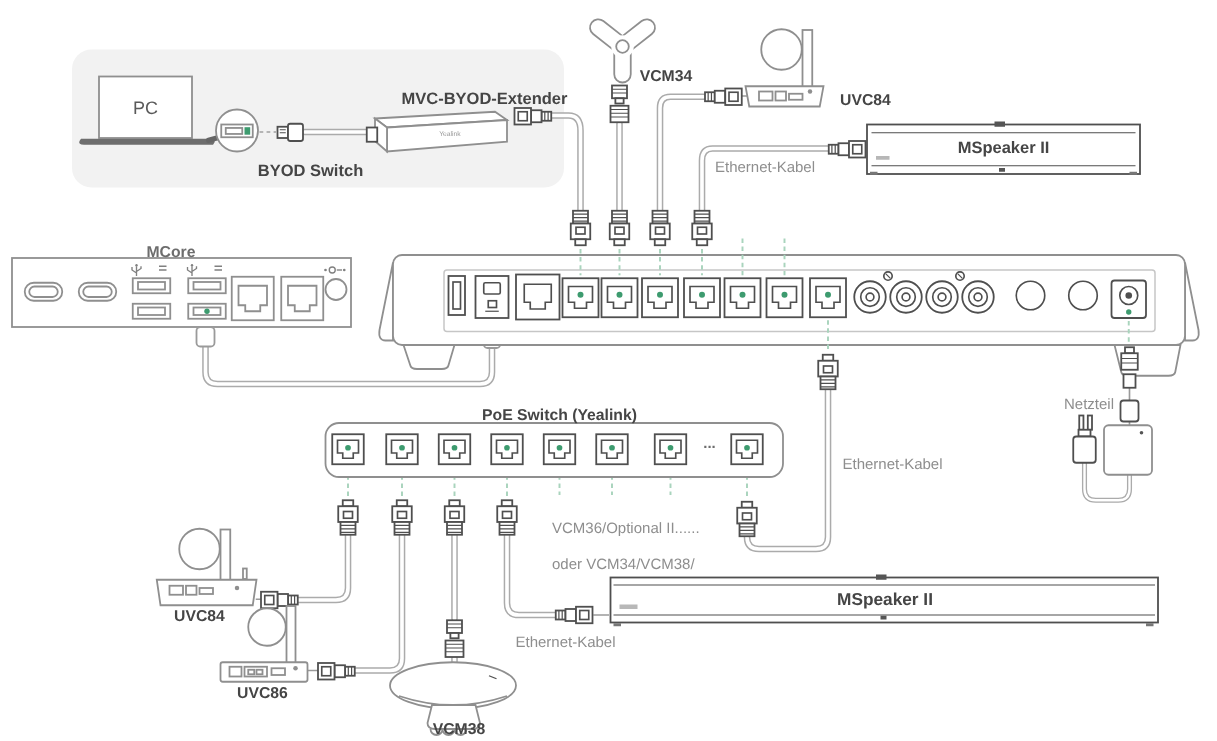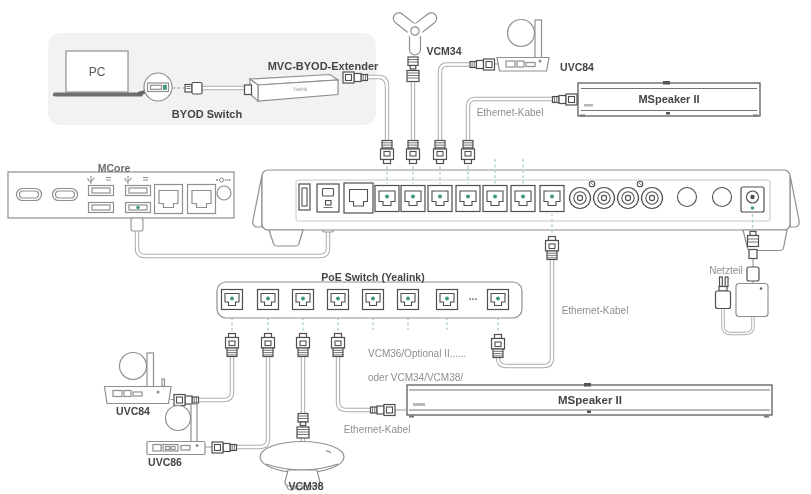--- a/index.html
+++ b/index.html
@@ -361,17 +361,17 @@
 <div class="lbl b" style="left:669px;top:99px;font-size:11px;">MSpeaker II</div>
 <div class="lbl" style="left:510px;top:112px;">Ethernet-Kabel</div>
 <div class="lbl b" style="left:114px;top:168px;color:#6d6d6d;">MCore</div>
 <div class="lbl b" style="left:373px;top:277px;">PoE Switch (Yealink)</div>
 <div class="lbl" style="left:473px;top:296px;color:#6d6d6d;font-weight:bold;">...</div>
 <div class="lbl" style="left:595px;top:310px;">Ethernet-Kabel</div>
 <div class="lbl" style="left:682px;top:270px;margin-left:44px;">Netzteil</div>
 <div class="lbl left" style="left:368px;top:341px;margin-top:36px;">oder VCM34/VCM38/</div>
 <div class="lbl left" style="left:368px;top:352.5px;">VCM36/Optional II......</div>
 <div class="lbl b" style="left:133px;top:411px;">UVC84</div>
-<div class="lbl b" style="left:165px;top:462px;">UVC86</div>
+<div class="lbl b" style="left:175px;top:462px;">UVC86</div>
 <div class="lbl b" style="left:306px;top:486px;">VCM38</div>
 <div class="lbl b" style="left:590px;top:400px;font-size:11.5px;">MSpeaker II</div>
 <div class="lbl" style="left:377px;top:429px;">Ethernet-Kabel</div>
 </div>
 
 </body></html>

